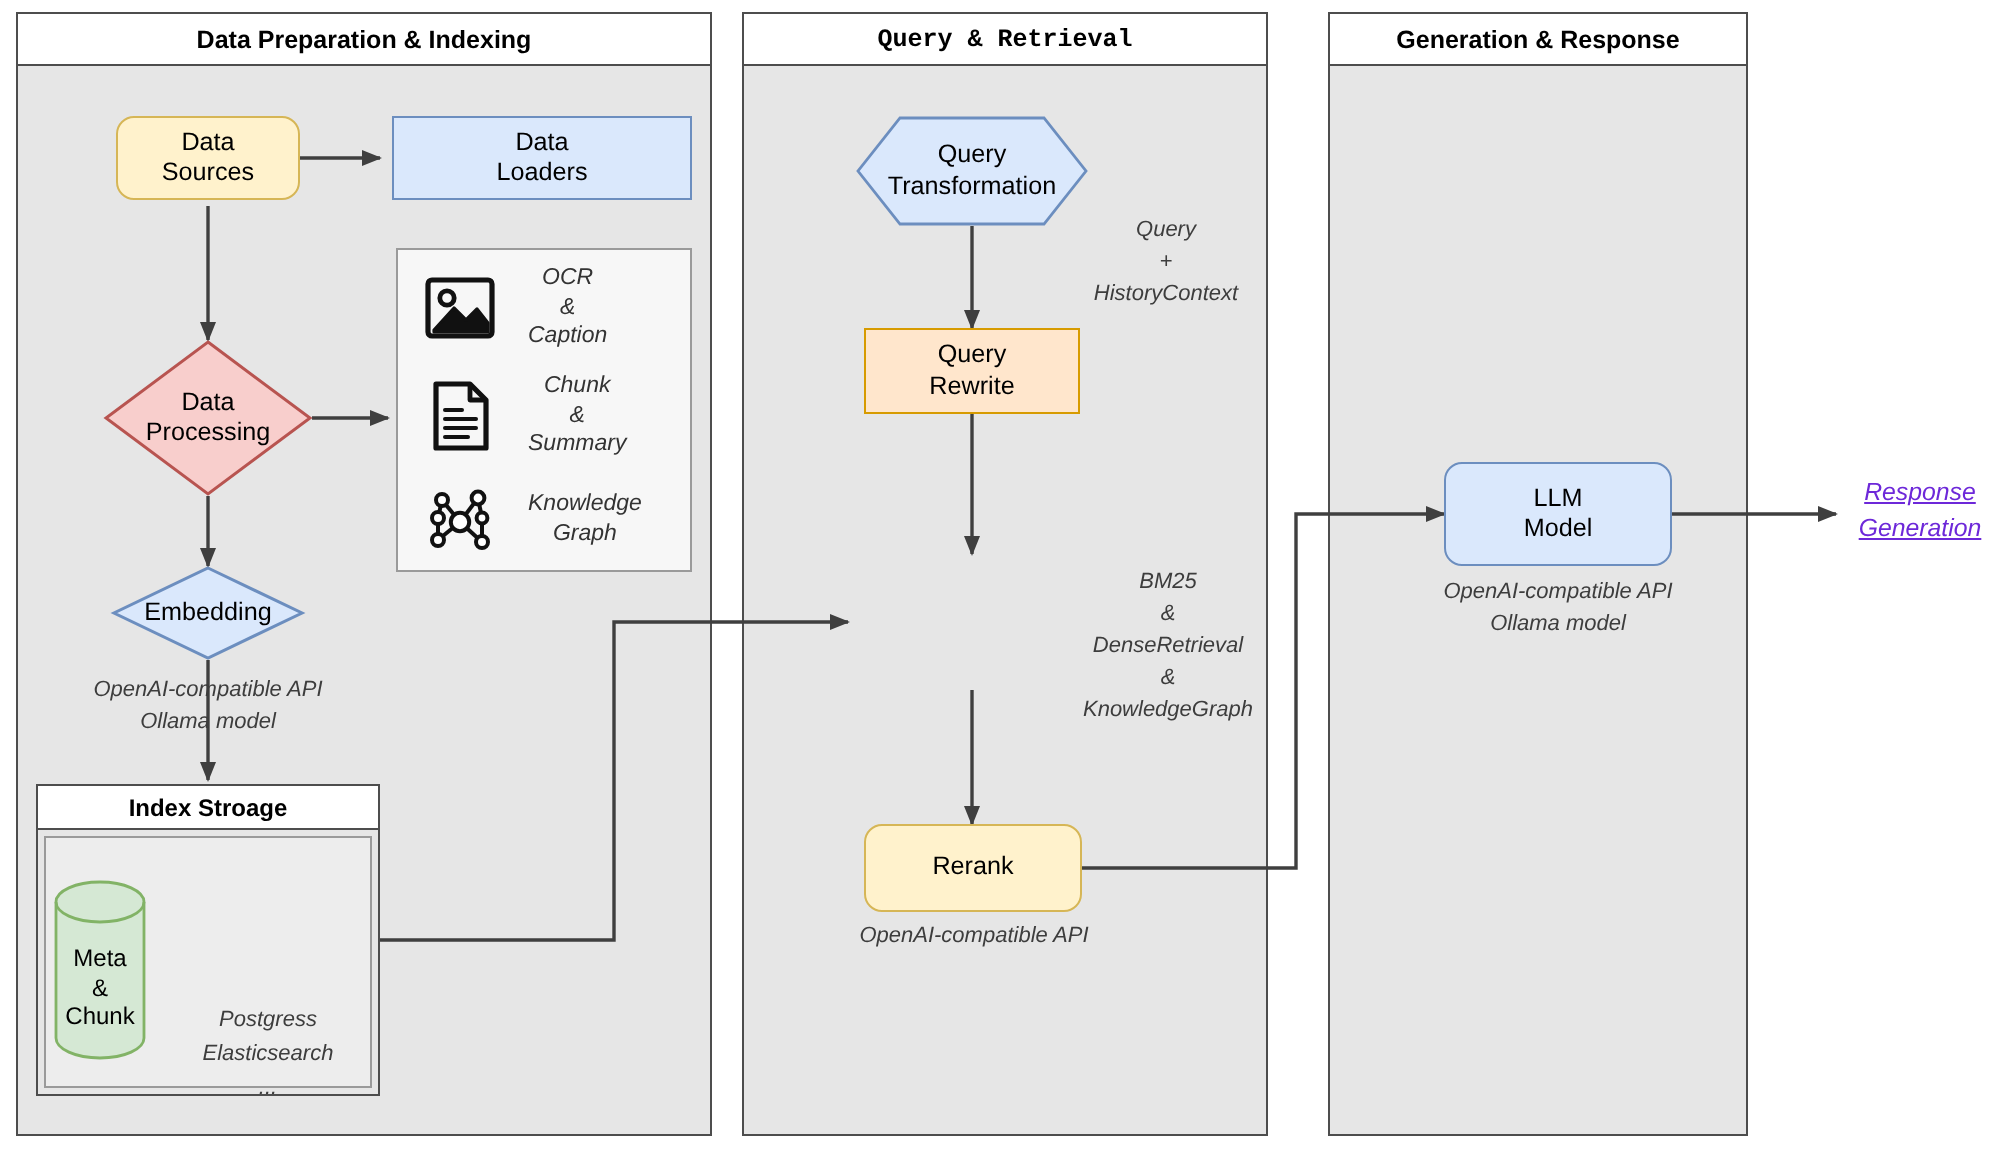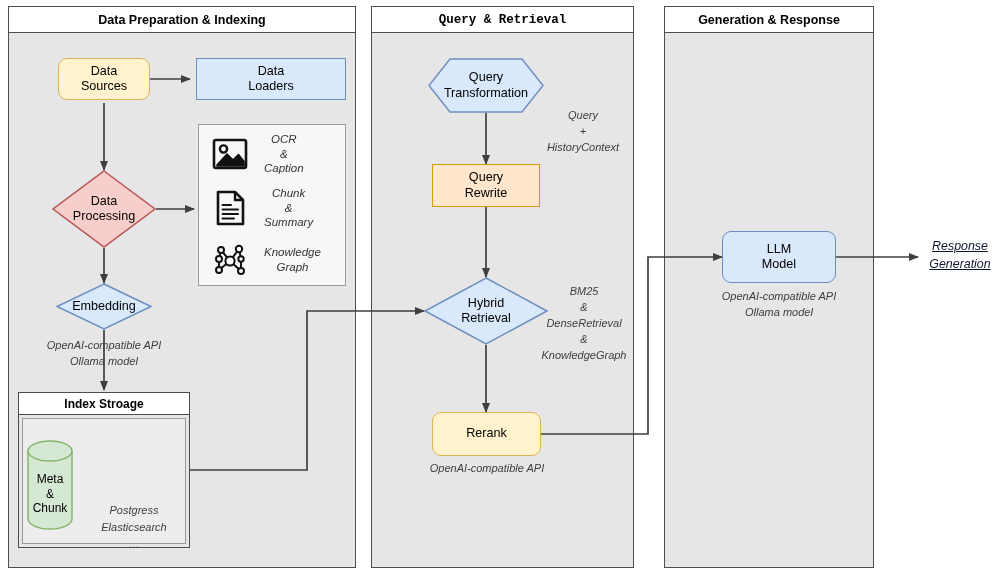--- a/index.html
+++ b/index.html
@@ -53,21 +53,21 @@
   .idxinner{position:absolute;box-sizing:border-box;border:1.3px solid #9a9a9a;
             background:#ededed;}
 
   
   .iconrow{position:absolute;display:flex;align-items:center;}
   .iconrow .ico{width:40px;height:40px;flex:0 0 40px;}
   .iconrow .itxt{font-style:italic;font-size:11.5px;color:#333;
                  margin-left:14px;text-align:center;line-height:1.3;white-space:pre-line;}
 
   
-  .endlabel{position:absolute;font-style:italic;font-size:12.4px;color:#0f172a;
+  .endlabel{position:absolute;font-style:italic;font-size:12.4px;color:#6d28d9;
             text-align:center;line-height:1.45;white-space:pre-line;
             text-decoration:underline;}
 
   svg{display:block;overflow:visible;}
   .wires{position:absolute;left:0;top:0;width:1000px;height:577px;pointer-events:none;}
 </style>
 </head>
 <body>
 
 <div id="canvas">
@@ -236,27 +236,20 @@
 
   <div class="annot" style="left:528px;top:108px;width:110px;">Query
 +
 HistoryContext</div>
 
   <div class="node" style="left:432px;top:164px;width:108px;height:43px;background:#ffe6cc;border:1.4px solid #d79b00;">
     <span style="white-space:pre-line;">Query
 Rewrite</span>
   </div>
 
-  <div class="diamond" style="left:424px;top:277px;width:124px;height:68px;">
-    <svg class="dshape" viewBox="0 0 124 68" preserveAspectRatio="none">
-      <polygon points="62,1 123,34 62,67 1,34" fill="#dae8fc" stroke="#6c8ebf" stroke-width="1.5"></polygon>
-    </svg>
-    <div class="dlabel" style="white-space:pre-line;">Hybrid
-Retrieval</div>
-  </div>
 
   <div class="annot" style="left:524px;top:284px;width:120px;">BM25
 &amp;
 DenseRetrieval
 &amp;
 KnowledgeGraph</div>
 
   <div class="node fill-yellow rounded" style="left:432px;top:412px;width:109px;height:44px;">
     <span>Rerank</span>
   </div>

